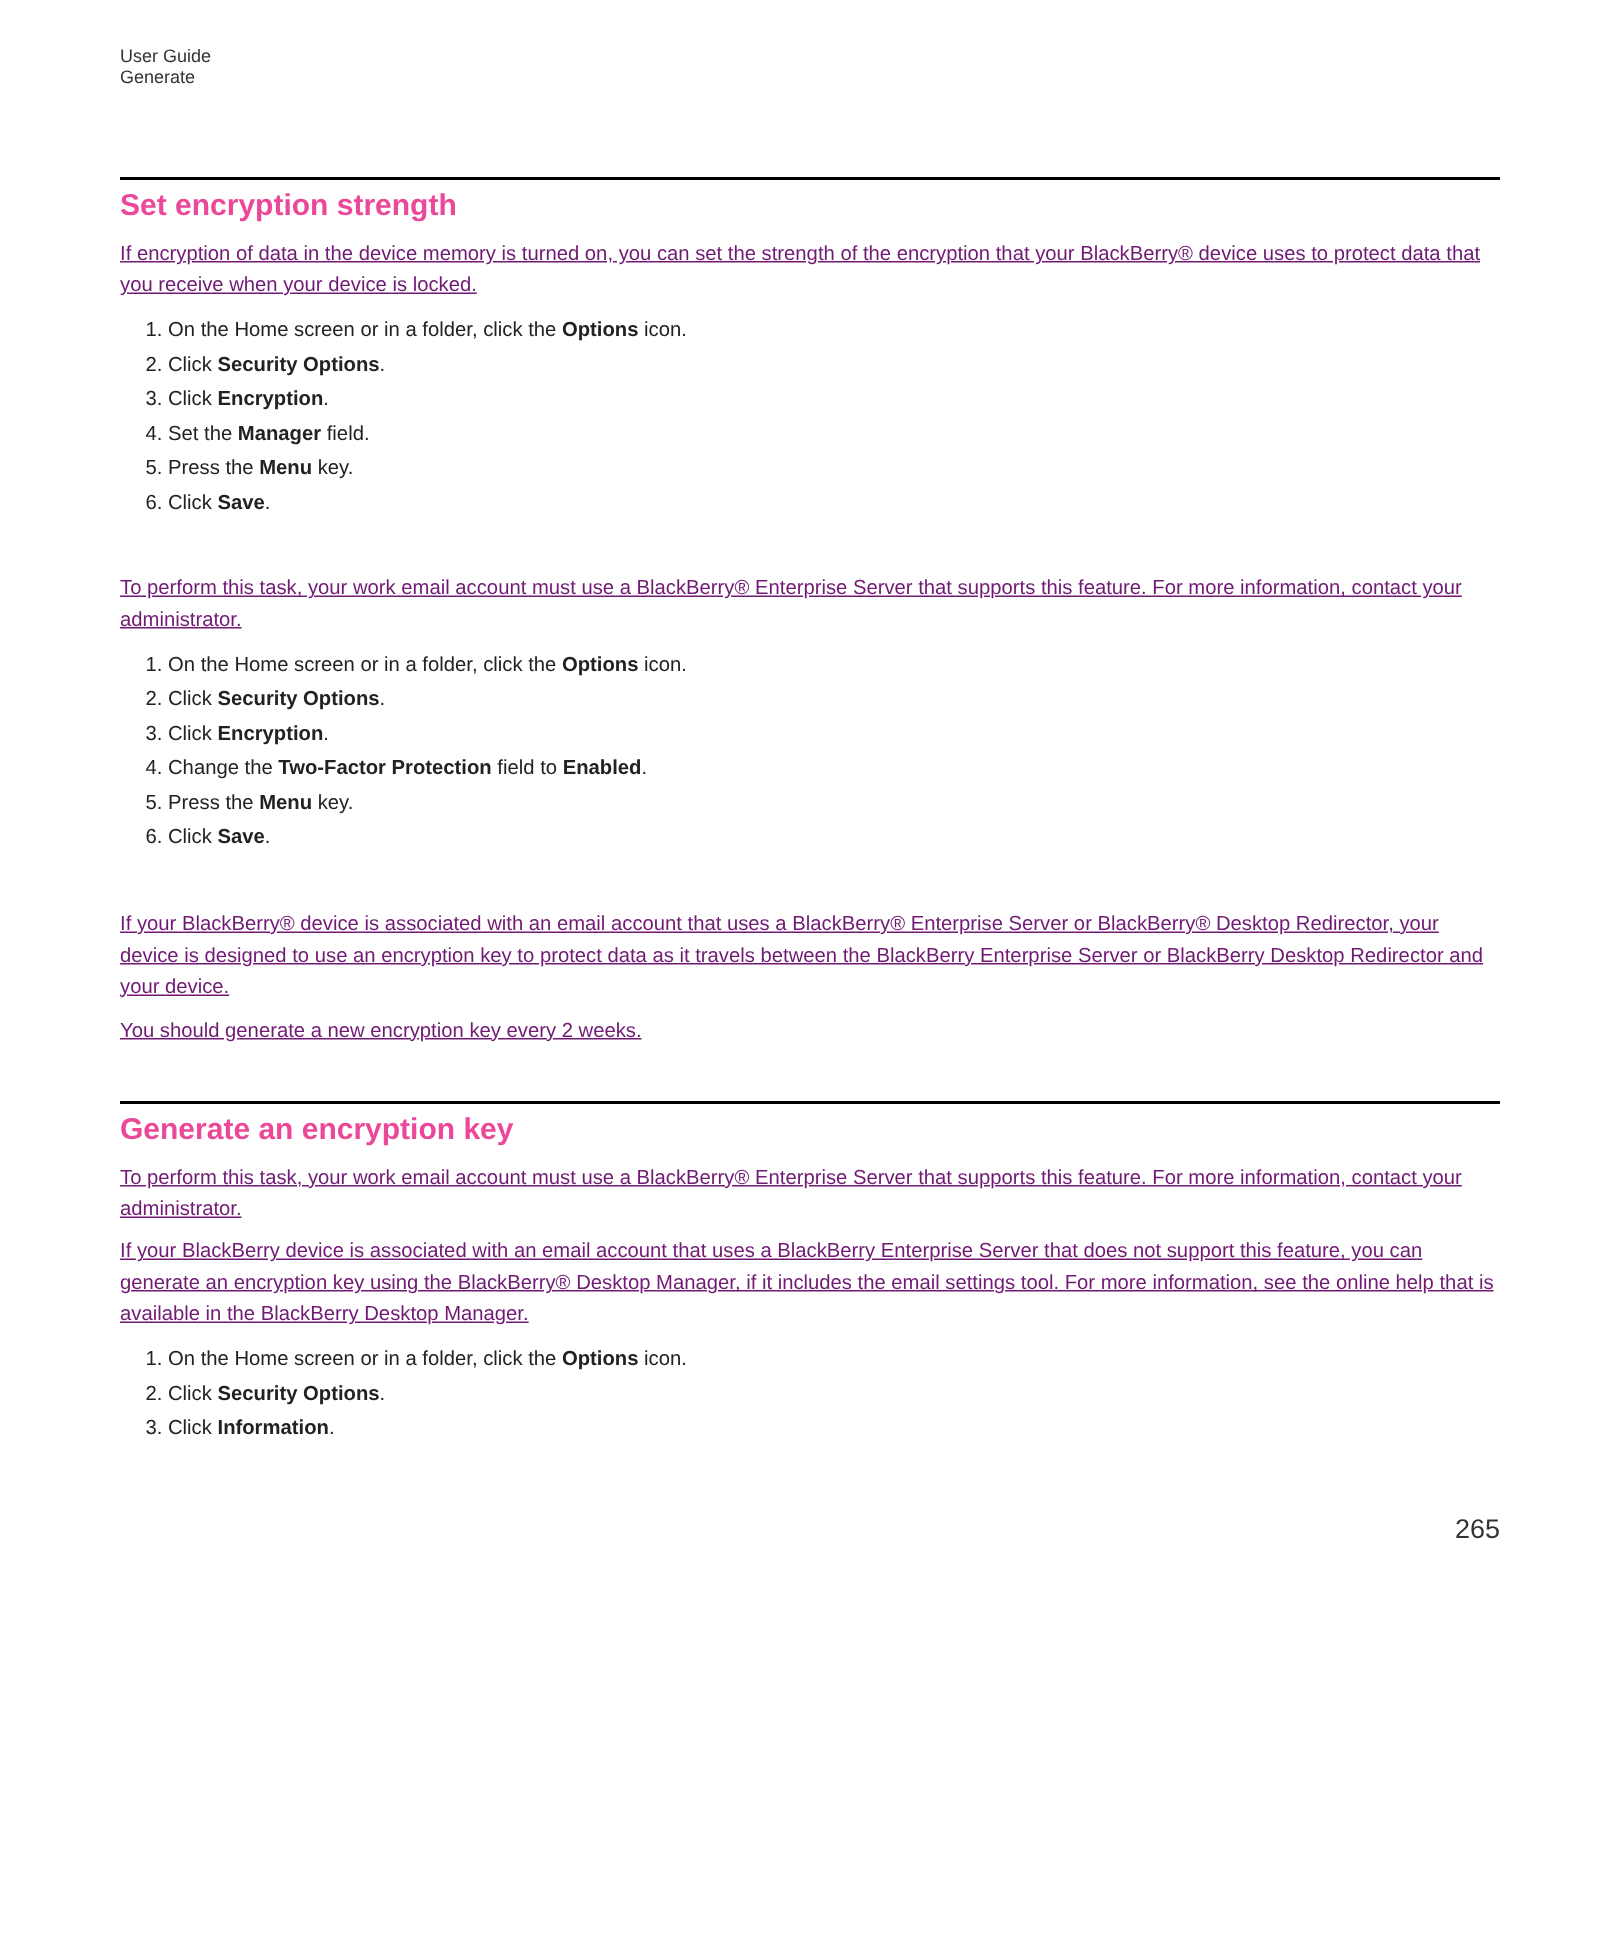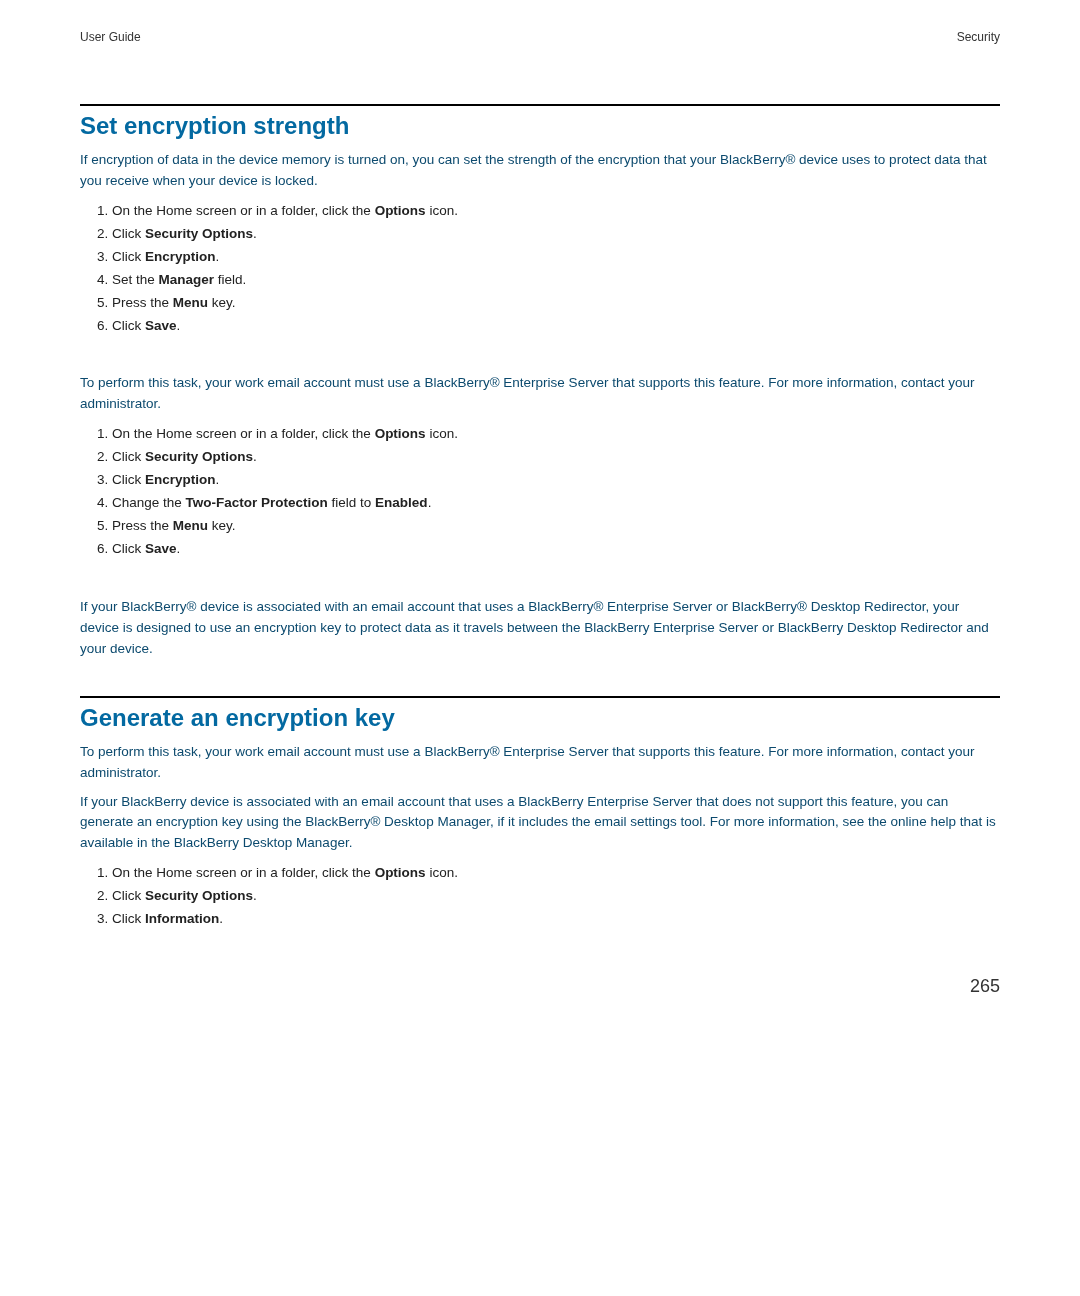--- a/index.html
+++ b/index.html
@@ -23,39 +23,41 @@
       position: relative;
     }
 
     .header {
       display: flex;
       justify-content: space-between;
       align-items: flex-start;
       margin-bottom: 60px;
       font-size: 12px;
       color: #333;
+      flex-direction: column;
     }
 
     .section {
       margin-bottom: 36px;
     }
 
     .section-title {
-      font-size: 24px;
+      font-size: 20px;
       font-weight: bold;
-      color: #0369a1;
+      color: #ec4899;
       margin-bottom: 10px;
       border-top: none;
     }
 
     .section-text {
       font-size: 13.5px;
       line-height: 1.55;
-      color: #0c4a6e;
+      color: #701a75;
       margin-bottom: 8px;
+      text-decoration: underline;
     }
 
     .section-list {
       margin-left: 32px;
       margin-top: 4px;
     }
 
     .section-list li {
       font-size: 13.5px;
       line-height: 1.7;
@@ -81,21 +83,21 @@
       margin-bottom: 10px;
     }
   </style>
 </head>
 <body>
 
 <div class="page-container">
 
   <div class="header">
     <span>User Guide</span>
-    <span>Security</span>
+    <span>Generate</span>
   </div>
 
   <div id="sections-container">
       <div class="section">
         <h2 class="section-title divider-title">Set encryption strength</h2>
         <p class="section-text">If encryption of data in the device memory is turned on, you can set the strength of the encryption that your BlackBerry® device uses to protect data that you receive when your device is locked.</p>
         <ol class="section-list">
           <li>On the Home screen or in a folder, click the <b>Options</b> icon.</li>
           <li>Click <b>Security Options</b>.</li>
           <li>Click <b>Encryption</b>.</li>
@@ -110,20 +112,21 @@
           <li>On the Home screen or in a folder, click the <b>Options</b> icon.</li>
           <li>Click <b>Security Options</b>.</li>
           <li>Click <b>Encryption</b>.</li>
           <li>Change the <b>Two-Factor Protection</b> field to <b>Enabled</b>.</li>
           <li>Press the <b>Menu</b> key.</li>
           <li>Click <b>Save</b>.</li>
         </ol>
       </div>
       <div class="section">
         <p class="section-text">If your BlackBerry® device is associated with an email account that uses a BlackBerry® Enterprise Server or BlackBerry® Desktop Redirector, your device is designed to use an encryption key to protect data as it travels between the BlackBerry Enterprise Server or BlackBerry Desktop Redirector and your device.</p>
+        <p class="section-text">You should generate a new encryption key every 2 weeks.</p>
       </div>
       <div class="section">
         <h2 class="section-title divider-title">Generate an encryption key</h2>
         <p class="section-text">To perform this task, your work email account must use a BlackBerry® Enterprise Server that supports this feature. For more information, contact your administrator.</p>
         <p class="section-text">If your BlackBerry device is associated with an email account that uses a BlackBerry Enterprise Server that does not support this feature, you can generate an encryption key using the BlackBerry® Desktop Manager, if it includes the email settings tool. For more information, see the online help that is available in the BlackBerry Desktop Manager.</p>
         <ol class="section-list">
           <li>On the Home screen or in a folder, click the <b>Options</b> icon.</li>
           <li>Click <b>Security Options</b>.</li>
           <li>Click <b>Information</b>.</li>
         </ol>

